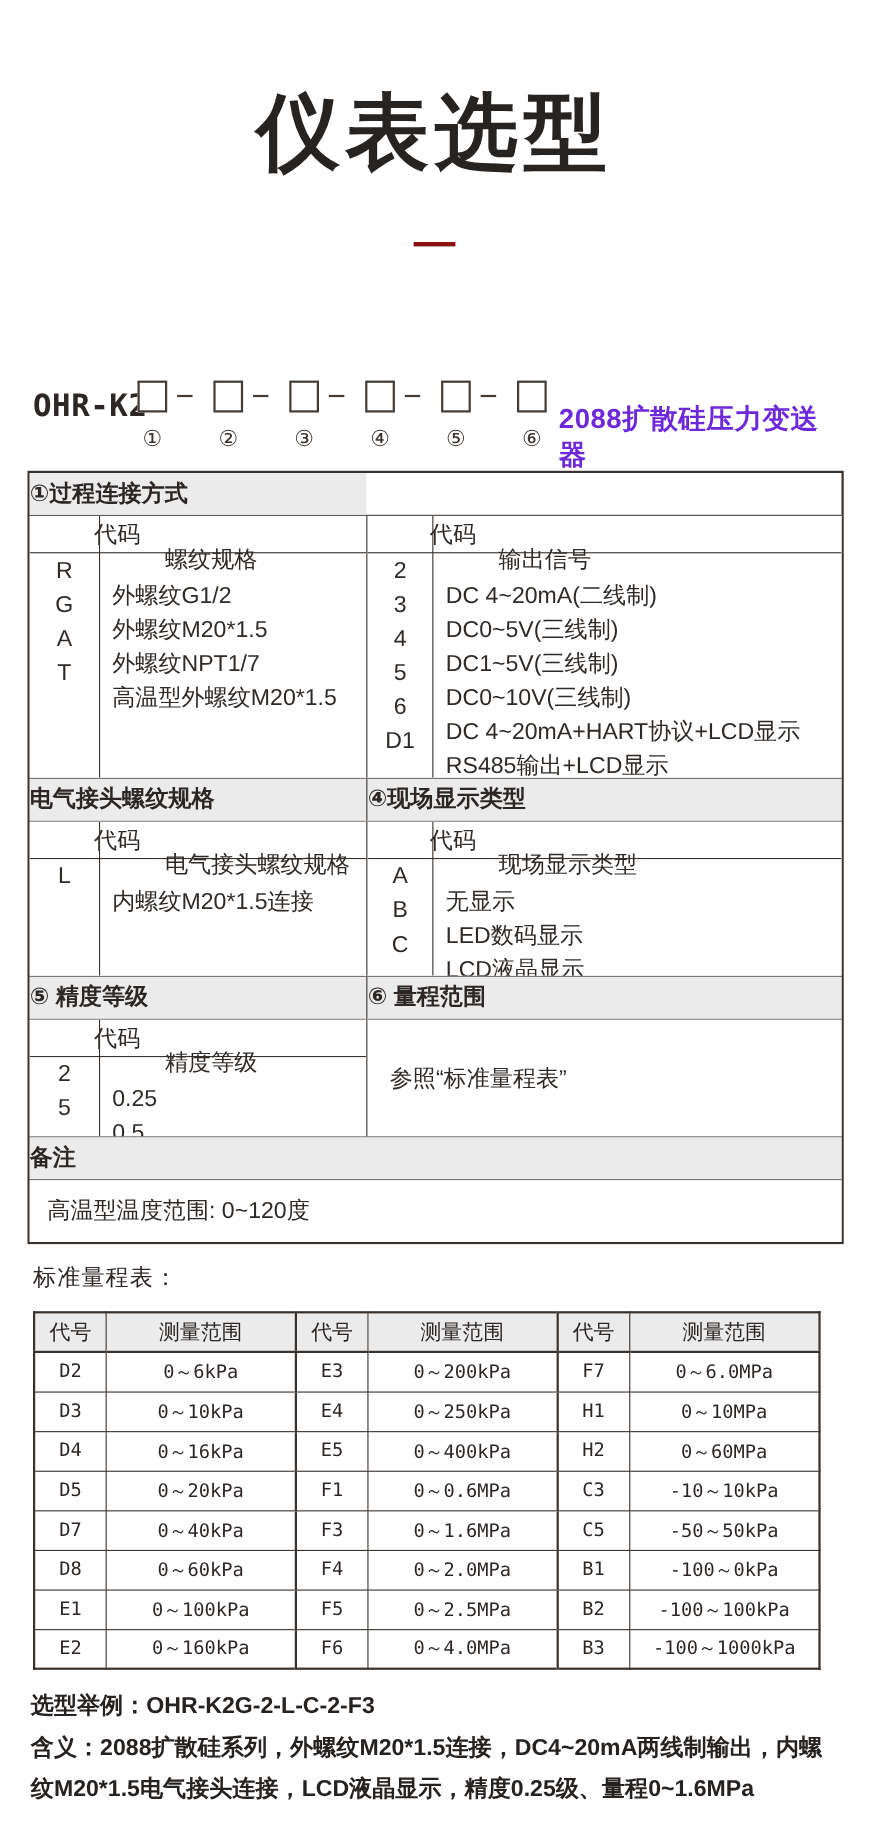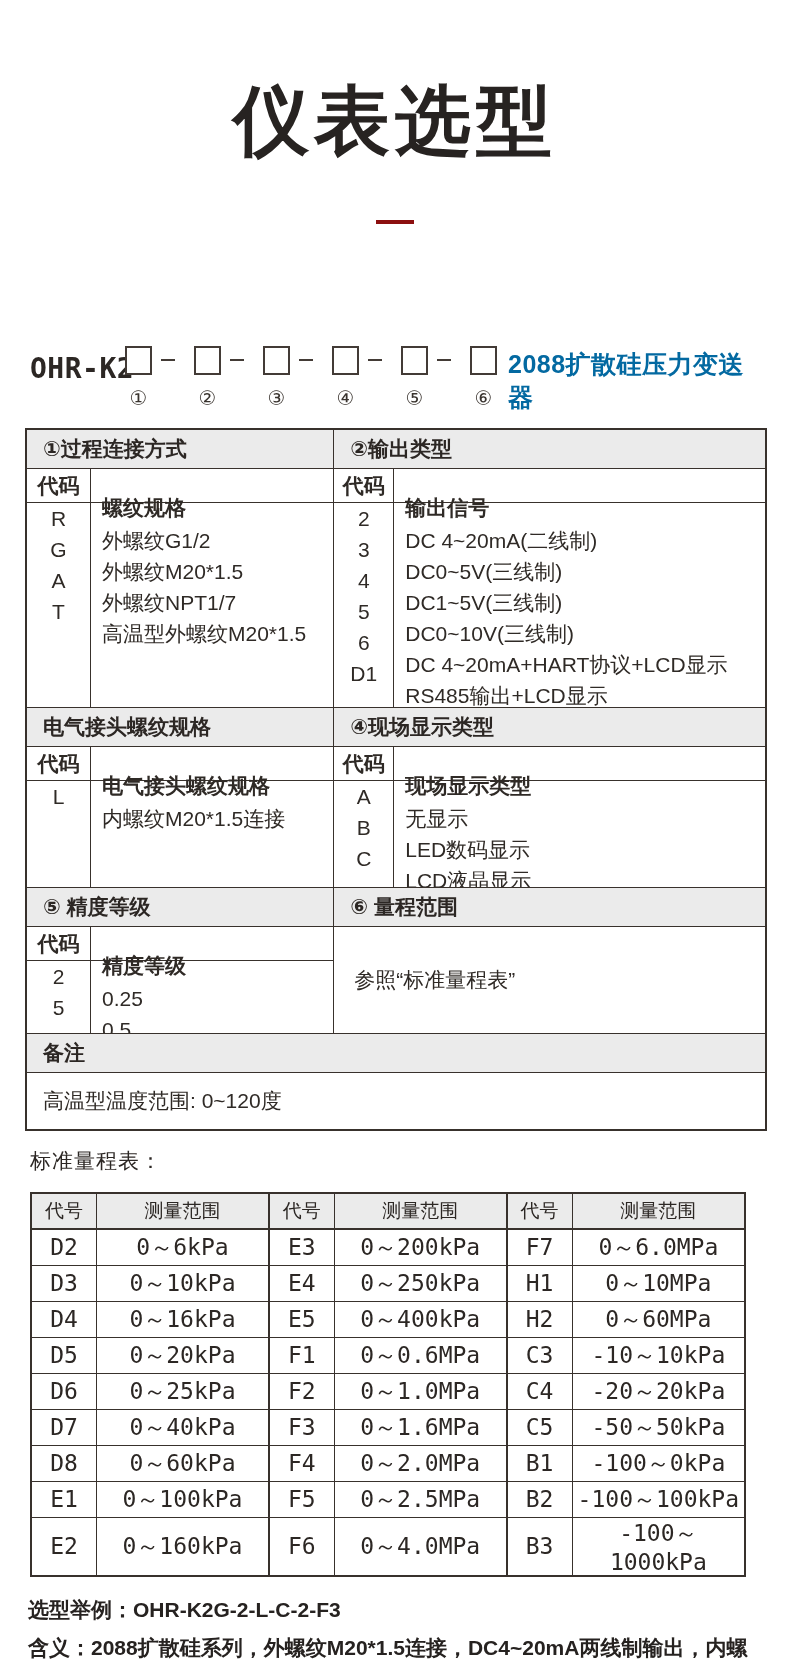--- a/index.html
+++ b/index.html
@@ -45,23 +45,23 @@
     width:27px; height:29px;
     border:2px solid #433b36;
     background:#fff;
   }
   .model-dash {
     position:absolute; top:19px;
     width:14px; height:0;
     border-top:2.5px solid #433b36;
   }
   .model-suffix {
-    position:absolute; left:483px; top:8px;
+    position:absolute; left:483px; top:24px;
     font-size:25px; font-weight:600; letter-spacing:0.5px;
-    color:#0369a1;
+    color:#6d28d9;
   }
   .circled {
     position:absolute; top:46px;
     width:27px; text-align:center;
     font-size:20px; color:#3a342f;
   }
 
   
   .sel-table {
     margin:8px 0 0 25px;
@@ -70,40 +70,40 @@
     background:#fff;
   }
   .band { display:flex; width:100%; }
   .half { position:relative; }
   .half.l { width:41.5%; }
   .half.r { width:58.5%; border-left:1.5px solid #38312c; }
   .gray-band .half {
     background:#ebebeb;
     height:38px; line-height:38px;
     font-size:21px; font-weight:600;
-    padding-left:16px; color:#2c2724;
+    color:#2c2724;
   }
   .gray-band { border-top:1.5px solid #38312c; border-bottom:1.5px solid #38312c; }
   .gray-band.first { border-top:none; }
 
   .body-band .half { background:#fff; }
   .b12 { height:238px; }
   .b34 { height:140px; }
   .b56 { height:106px; }
 
   .sec-body { position:relative; height:100%; overflow:hidden; }
   .vline {
     position:absolute; top:0; bottom:0;
     border-left:1.5px solid #38312c;
   }
   .half.l .vline { left:63px; }
   .half.r .vline { left:59px; }
 
   .subhead, .drow { display:flex; align-items:center; font-size:21px; }
-  .subhead { height:34px; border-bottom:1.5px solid #38312c; font-weight:700; }
+  .subhead { height:34px; border-bottom:1.5px solid #38312c; font-weight:400;padding-left:48px; }
   .drow { height:31px; }
   .half.l .code { width:63px; text-align:center; flex:none; }
   .half.r .code { width:59px; text-align:center; flex:none; }
   .desc { padding-left:12px; white-space:nowrap;margin-top:44px; }
 
   .range-note {
     height:100%; display:flex; align-items:center;
     padding-left:20px; font-size:21px;
   }
 
@@ -130,21 +130,21 @@
     height:36px; overflow:hidden;
   }
   table.range th {
     background:#ebebeb;
     font-size:19px; font-weight:500;
     border-bottom:2.5px solid #38312c;
     color:#2c2724;
   }
   table.range td {
     font-family:"DejaVu Sans Mono","DejaVu Sans",monospace;
-    font-size:23px; color:#2c2724;
+    font-size:17px; color:#2c2724;
   }
   table.range td.grp, table.range th.grp { border-left:2.5px solid #38312c; }
 
   
   .footer {
     margin:14px 0 0 28px;
     width:738px;
     font-size:21px; font-weight:700;
     line-height:38px; color:#262220;
   }
@@ -179,21 +179,20 @@
     <span class="circled" style="left:238px">③</span>
     <span class="circled" style="left:307px">④</span>
     <span class="circled" style="left:376px">⑤</span>
     <span class="circled" style="left:445px">⑥</span>
   </div>
 
   <div class="sel-table">
 
     <div class="band gray-band first">
       <div class="half l">①过程连接方式</div>
-      <div class="half r">②输出类型</div>
     </div>
 
     <div class="band body-band b12">
       <div class="half l">
         <div class="sec-body">
           <div class="vline"></div>
           <div class="subhead">
             <span class="code">代码</span>
             <span class="desc">螺纹规格</span>
           </div>
@@ -374,28 +373,20 @@
     </tr>
     <tr>
       <td>D5</td>
           <td>0～20kPa</td>
           <td class="grp">F1</td>
           <td>0～0.6MPa</td>
           <td class="grp">C3</td>
           <td>-10～10kPa</td>
     </tr>
     <tr>
-      <td>D6</td>
-          <td>0～25kPa</td>
-          <td class="grp">F2</td>
-          <td>0～1.0MPa</td>
-          <td class="grp">C4</td>
-          <td>-20～20kPa</td>
-    </tr>
-    <tr>
       <td>D7</td>
           <td>0～40kPa</td>
           <td class="grp">F3</td>
           <td>0～1.6MPa</td>
           <td class="grp">C5</td>
           <td>-50～50kPa</td>
     </tr>
     <tr>
       <td>D8</td>
           <td>0～60kPa</td>

